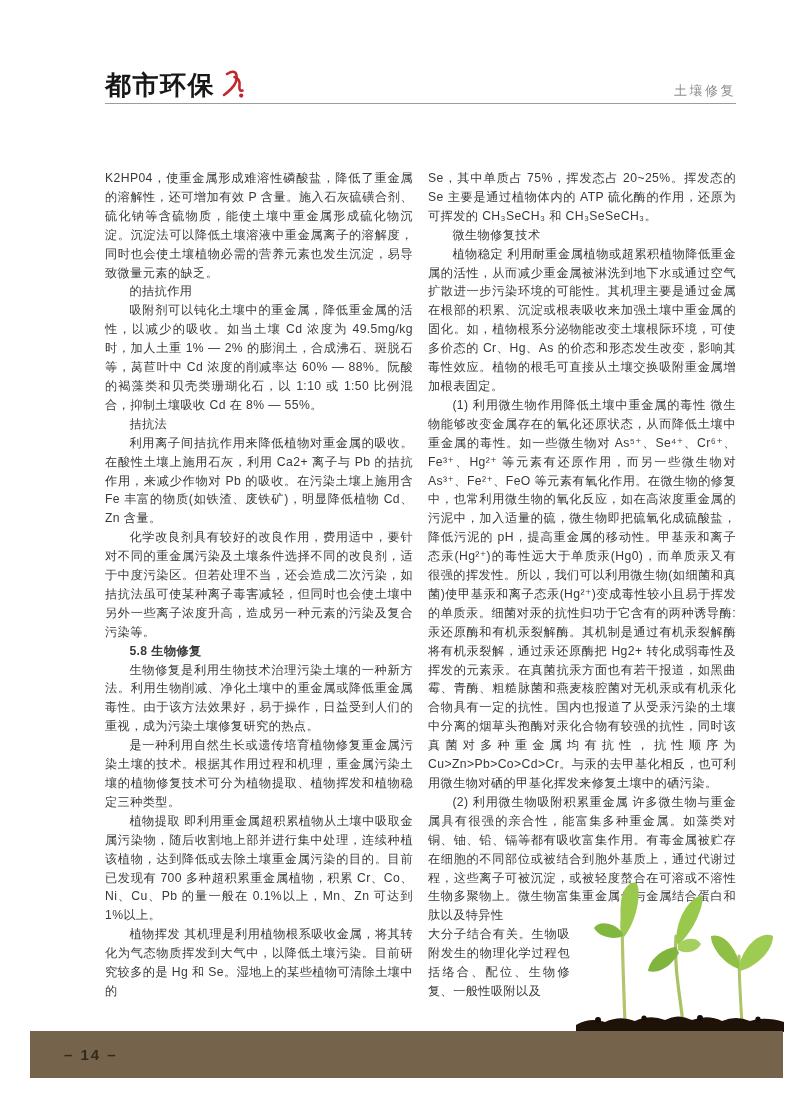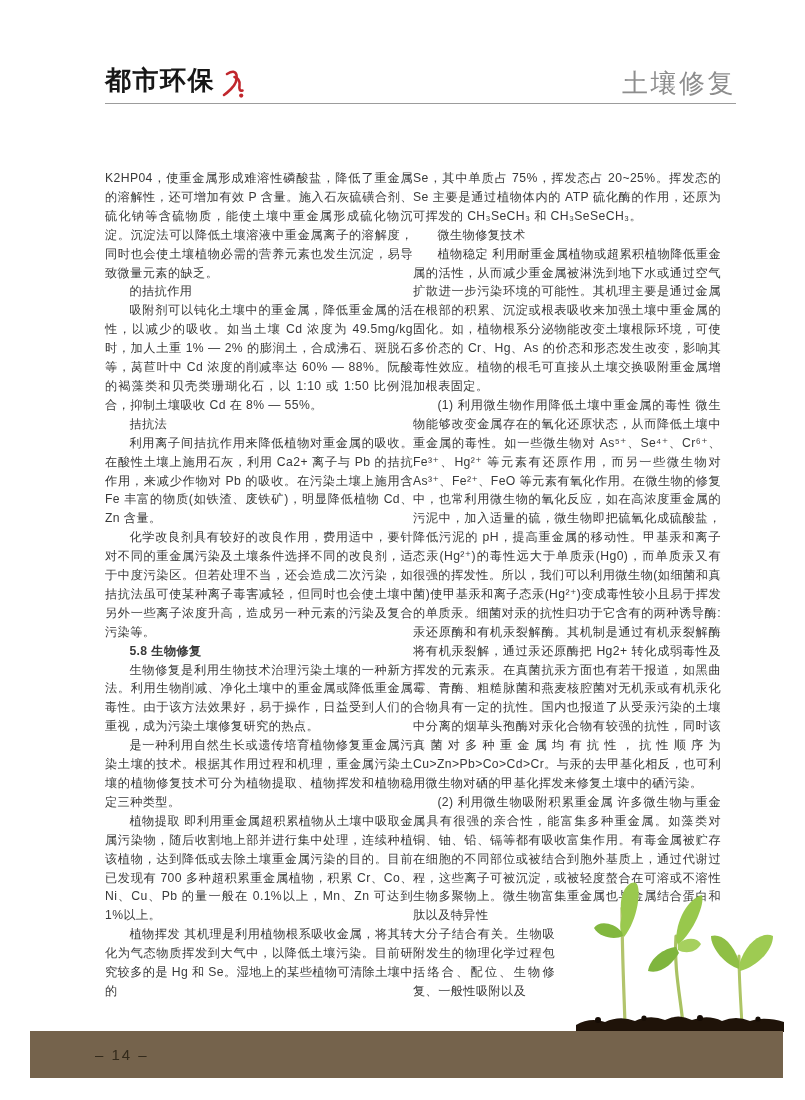--- a/index.html
+++ b/index.html
@@ -1,35 +1,35 @@
 <!DOCTYPE html>
 <html><head>
 <meta charset="utf-8">
 <style>
   html,body{margin:0;padding:0;background:#ffffff;}
   .page{position:relative;width:805px;height:1100px;background:#ffffff;overflow:hidden;
         font-family:"Liberation Sans","DejaVu Sans",sans-serif;}
   .header{position:absolute;left:105px;top:60px;width:631px;height:44px;
           border-bottom:1px solid #9c9c9c;display:flex;justify-content:space-between;
           align-items:flex-end;padding-bottom:5px;box-sizing:border-box;}
-  .logo{display:flex;gap:5px;}
+  .logo{display:flex;align-items:flex-end;gap:5px;}
   .logo-text{font-size:26px;font-weight:bold;color:#171717;letter-spacing:1.5px;line-height:1;}
   .logo-seal{display:inline-block;margin-bottom:-2px;}
-  .section-title{font-size:26px;color:#8d8d8d;letter-spacing:2.5px;line-height:1.1;}
-  .columns{position:absolute;left:105px;top:169px;width:631px;display:flex;}
+  .section-title{font-size:13px;color:#8d8d8d;letter-spacing:2.5px;line-height:1.1;}
+  .columns{position:absolute;left:105px;top:169px;width:631px;display:flex;gap:15px;}
   .col{width:308px;}
   .para{margin:0;font-size:12.2px;line-height:18.9px;letter-spacing:0.4px;color:#3a3a3a;
         text-align:justify;}
   .para.indent,.para.subhead,.para.subhead-bold{text-indent:2em;}
   .para.subhead-bold{font-weight:bold;}
   .para.narrow{width:142px;}
   .plants{position:absolute;left:560px;top:874px;}
   .footerbar{position:absolute;left:30px;top:1031px;width:753px;height:47px;background:#75634c;}
-  .page-number{display:inline-block;margin-left:65px;line-height:47px;font-size:15px;
-               color:#332a1b;letter-spacing:2px;font-weight:400;}
+  .page-number{display:inline-block;margin-left:34px;line-height:47px;font-size:15px;
+               color:#332a1b;letter-spacing:2px;font-weight:700;}
 </style>
 </head>
 <body>
 
 <div class="page">
 
   <div class="header">
     <div class="logo">
       <span class="logo-text">都市环保</span>
       <svg class="logo-seal" width="25" height="33" viewBox="0 0 25 33">

